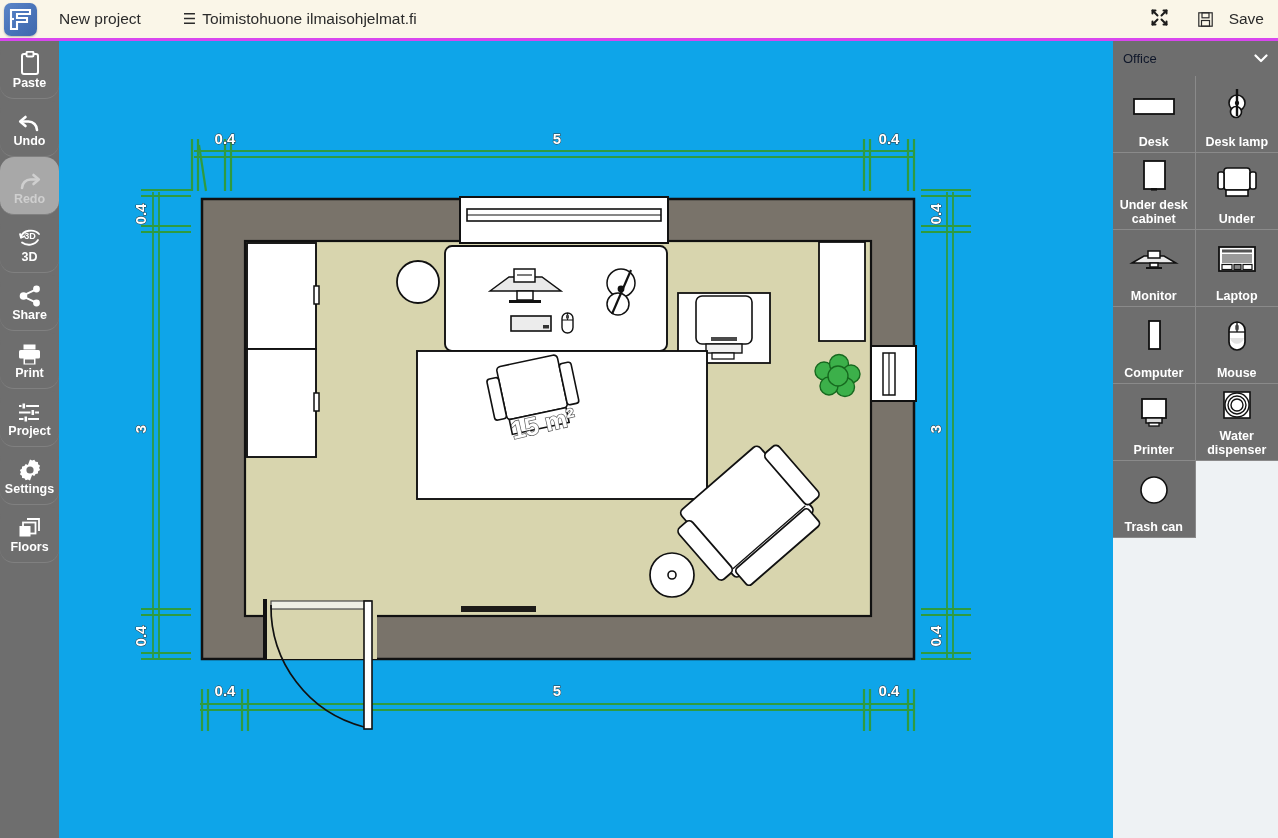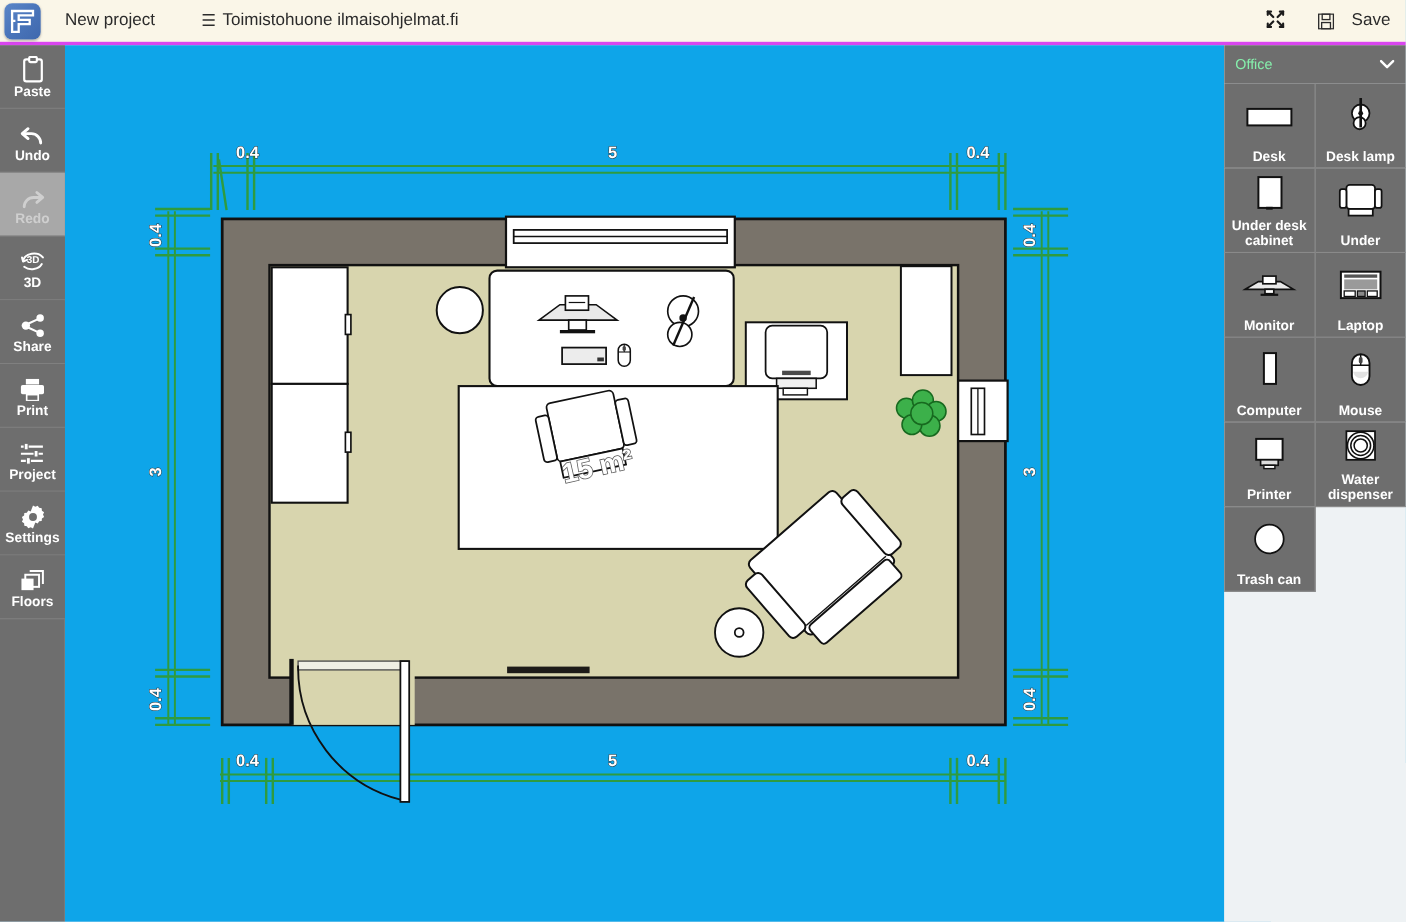--- a/index.html
+++ b/index.html
@@ -41,33 +41,34 @@
     position: absolute; top: 41px; left: 0; width: 59px; height: 797px;
     background: #6e6e6e; z-index: 25;
   }
   .tool {
     width: 59px; height: 58px;
     display: flex; flex-direction: column; align-items: center; justify-content: center;
     gap: 1px;
     color: #ffffff; cursor: pointer;
     border-bottom: 1px solid #808080;
     background: #6e6e6e;
+    border-radius: 14px;
   }
   .tool.disabled { background: #a8a8a8; color: #cfcfcf; }
   .tool-ico { height: 26px; display: flex; align-items: flex-end; justify-content: center; }
   .tool-ico svg { display: block; }
   .tool-lbl { font-size: 12.5px; font-weight: bold; line-height: 13px; }
 
   
   #catalog {
     position: absolute; top: 41px; right: 0; width: 165px; height: 797px;
     background: #eef2f4; z-index: 25;
   }
   #cat-select {
-    height: 35px; background: #6e6e6e; color: #86efac;
+    height: 35px; background: #6e6e6e; color: #0f172a;
     display: flex; align-items: center; padding: 0 10px;
     font-size: 13px; cursor: pointer;
   }
   #cat-select .chev { margin-left: auto; font-size: 13px; }
   #cat-grid { display: flex; flex-wrap: wrap; }
   .cat-item {
     width: 82.5px; height: 77px; background: #6e6e6e; color: #fff;
     border-right: 1px solid #8a8a8a; border-bottom: 1px solid #8a8a8a;
     display: flex; flex-direction: column; align-items: center; justify-content: flex-end;
     padding-bottom: 3px; cursor: pointer;

